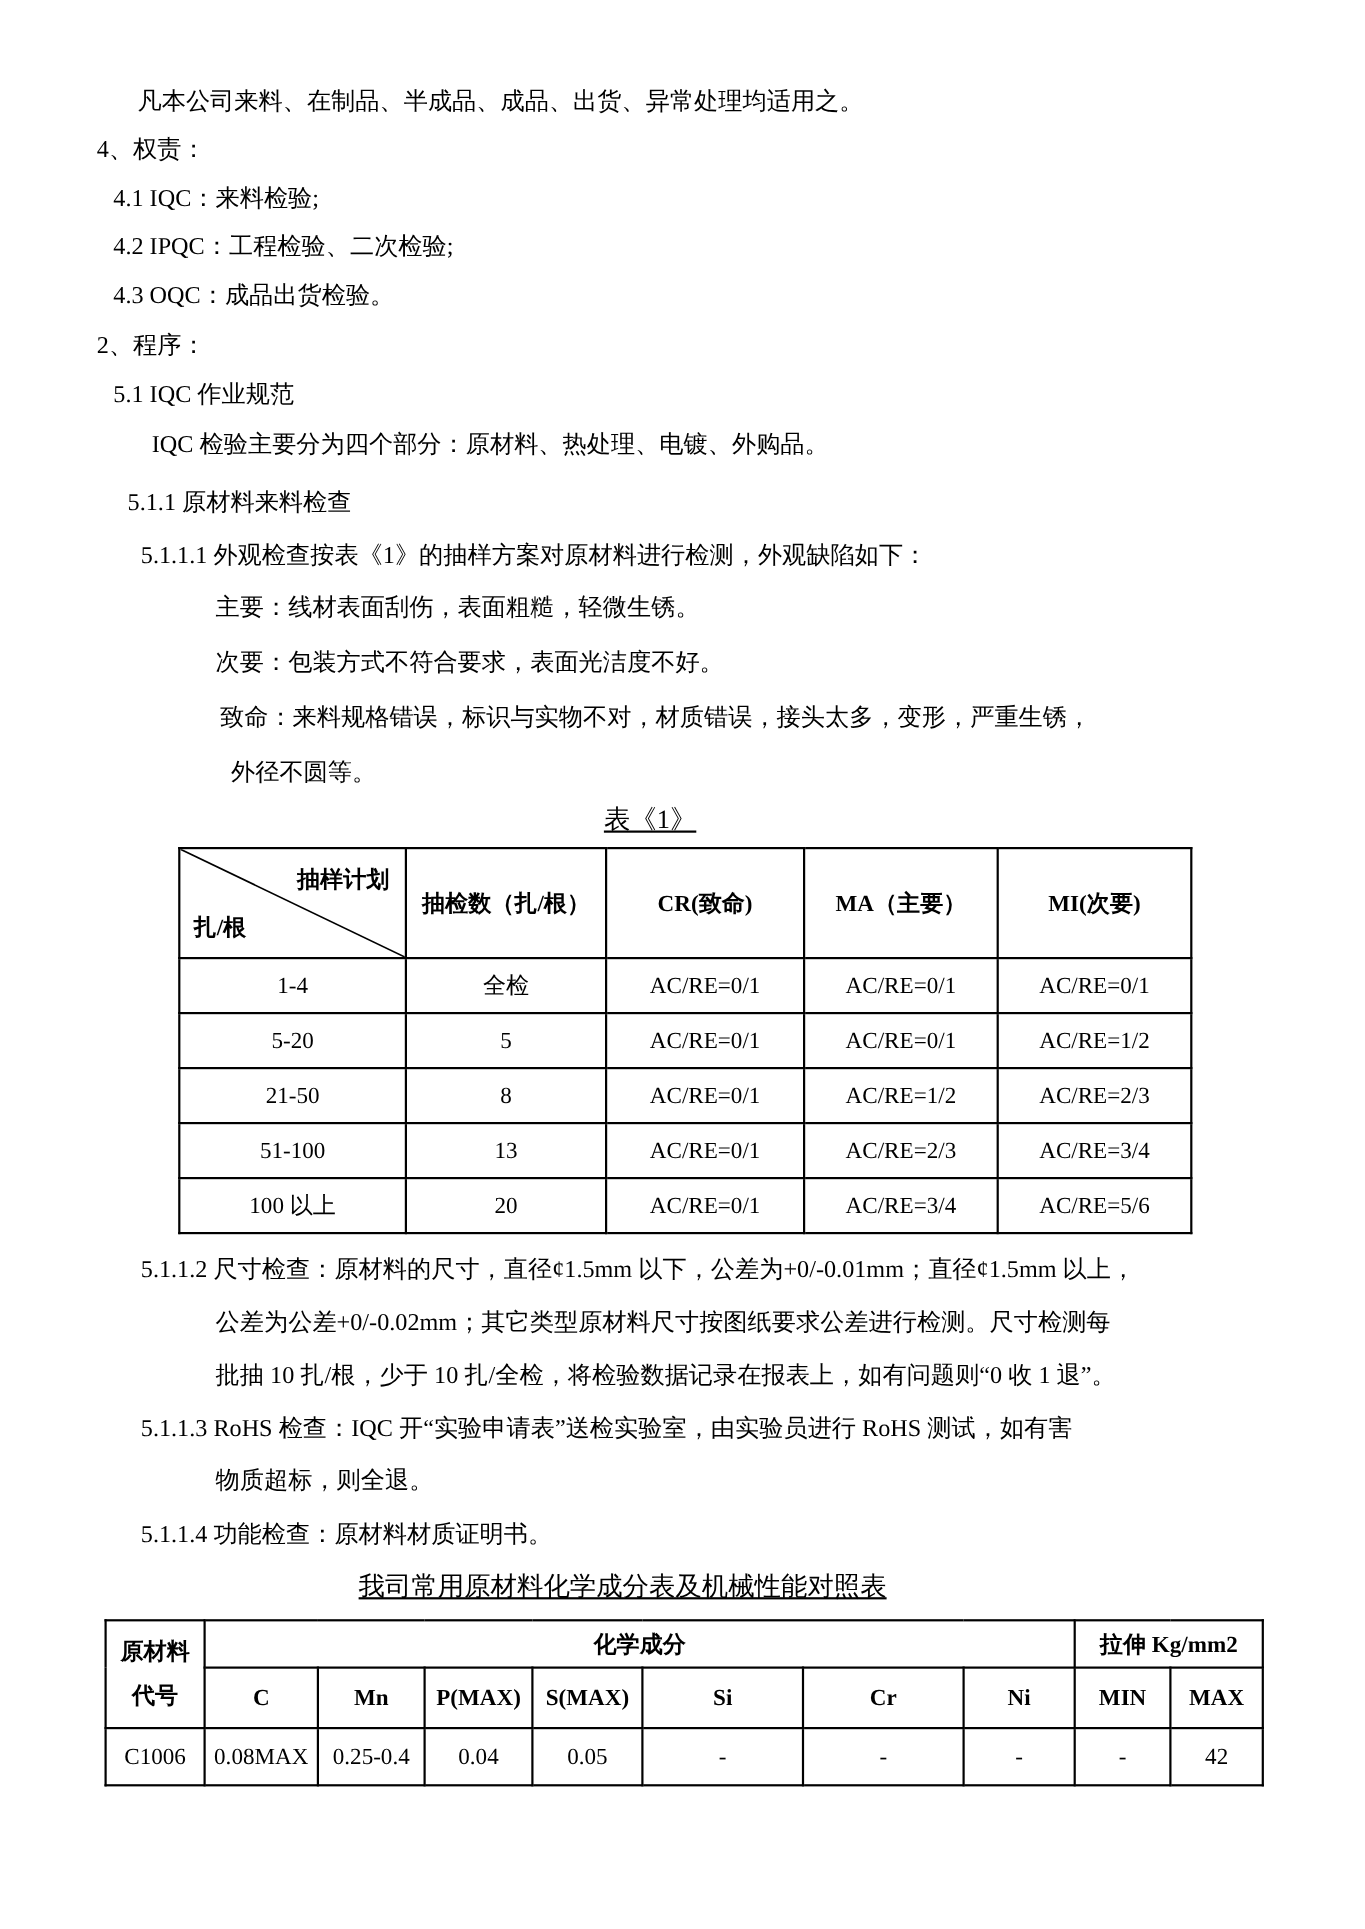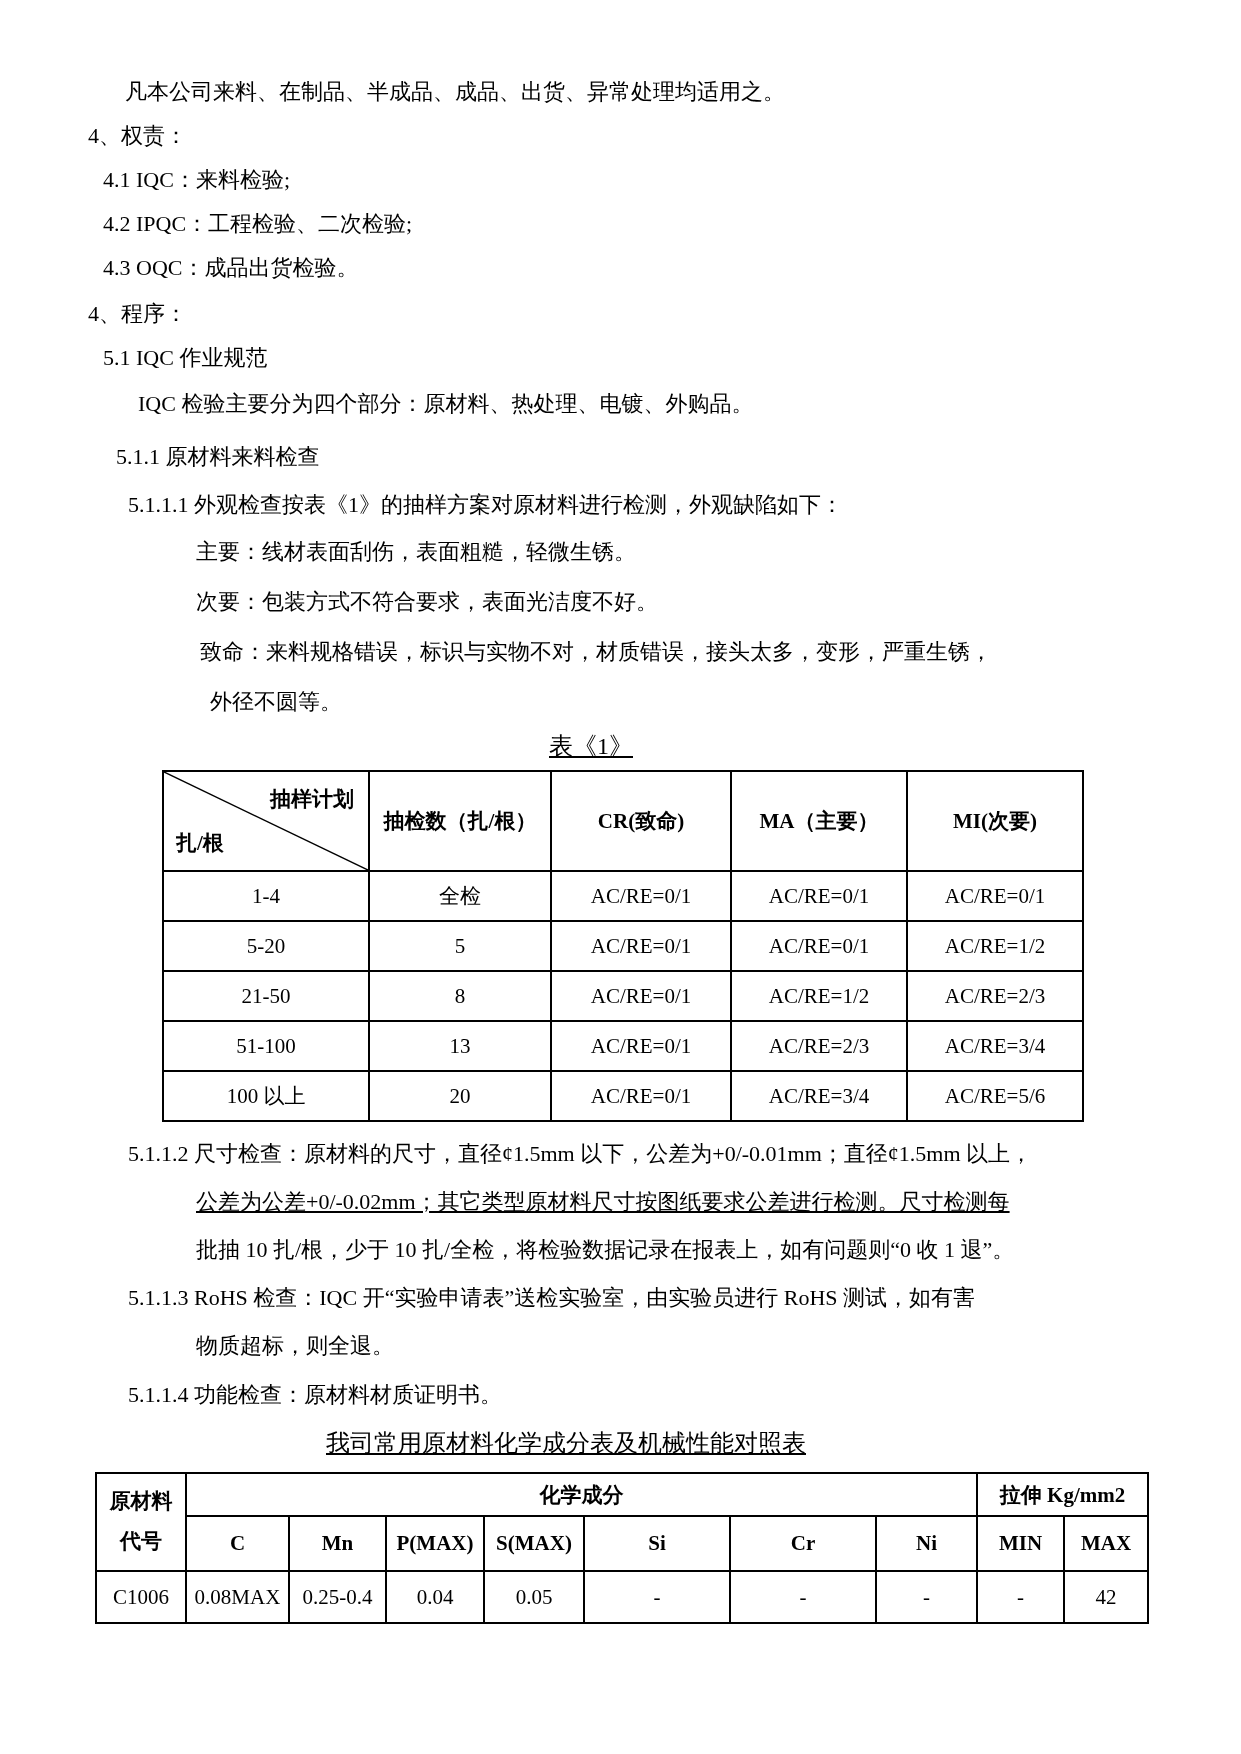--- a/index.html
+++ b/index.html
@@ -47,21 +47,21 @@
 </head>
 <body>
 
 <div class="page">
 
   <div class="line" style="left:125px; top:78px;">凡本公司来料、在制品、半成品、成品、出货、异常处理均适用之。</div>
   <div class="line" style="left:88px;  top:122px;">4、权责：</div>
   <div class="line" style="left:103px; top:166px;">4.1 IQC：来料检验;</div>
   <div class="line" style="left:103px; top:210px;">4.2 IPQC：工程检验、二次检验;</div>
   <div class="line" style="left:103px; top:254px;">4.3 OQC：成品出货检验。</div>
-  <div class="line" style="left:88px;  top:300px;">4、程序：</div>
+  <div class="line" style="left:88px;  top:300px;">2、程序：</div>
   <div class="line" style="left:103px; top:344px;">5.1 IQC 作业规范</div>
   <div class="line" style="left:138px; top:390px;">IQC 检验主要分为四个部分：原材料、热处理、电镀、外购品。</div>
   <div class="line" style="left:116px; top:443px;">5.1.1 原材料来料检查</div>
   <div class="line" style="left:128px; top:491px;">5.1.1.1 外观检查按表《1》的抽样方案对原材料进行检测，外观缺陷如下：</div>
   <div class="line" style="left:196px; top:588px;">次要：包装方式不符合要求，表面光洁度不好。</div>
   <div class="line" style="left:196px; top:538px;">主要：线材表面刮伤，表面粗糙，轻微生锈。</div>
   <div class="line" style="left:200px; top:638px;">致命：来料规格错误，标识与实物不对，材质错误，接头太多，变形，严重生锈，</div>
   <div class="line" style="left:210px; top:688px;">外径不圆等。</div>
 
   <div class="caption" style="left:549px; top:733px;">表《1》</div>
@@ -120,21 +120,21 @@
       <td>100 以上</td>
       <td>20</td>
       <td>AC/RE=0/1</td>
       <td>AC/RE=3/4</td>
       <td>AC/RE=5/6</td>
     </tr>
   </tbody>
     </table>
 
   <div class="line" style="left:128px; top:1140px;">5.1.1.2 尺寸检查：原材料的尺寸，直径¢1.5mm 以下，公差为+0/-0.01mm；直径¢1.5mm 以上，</div>
-  <div class="line" style="left:196px; top:1188px;text-decoration:underline;">公差为公差+0/-0.02mm；其它类型原材料尺寸按图纸要求公差进行检测。尺寸检测每</div>
+  <div class="line" style="left:196px; top:1188px;">公差为公差+0/-0.02mm；其它类型原材料尺寸按图纸要求公差进行检测。尺寸检测每</div>
   <div class="line" style="left:196px; top:1236px;">批抽 10 扎/根，少于 10 扎/全检，将检验数据记录在报表上，如有问题则“0 收 1 退”。</div>
   <div class="line" style="left:128px; top:1284px;">5.1.1.3 RoHS 检查：IQC 开“实验申请表”送检实验室，由实验员进行 RoHS 测试，如有害</div>
   <div class="line" style="left:196px; top:1332px;">物质超标，则全退。</div>
   <div class="line" style="left:128px; top:1381px;">5.1.1.4 功能检查：原材料材质证明书。</div>
 
   <div class="caption" style="left:326px; top:1430px;">我司常用原材料化学成分表及机械性能对照表</div>
 
   <table class="doc-table" style="left:95px; top:1472px; width:1052px;">
     <colgroup>
       <col style="width:90px">

